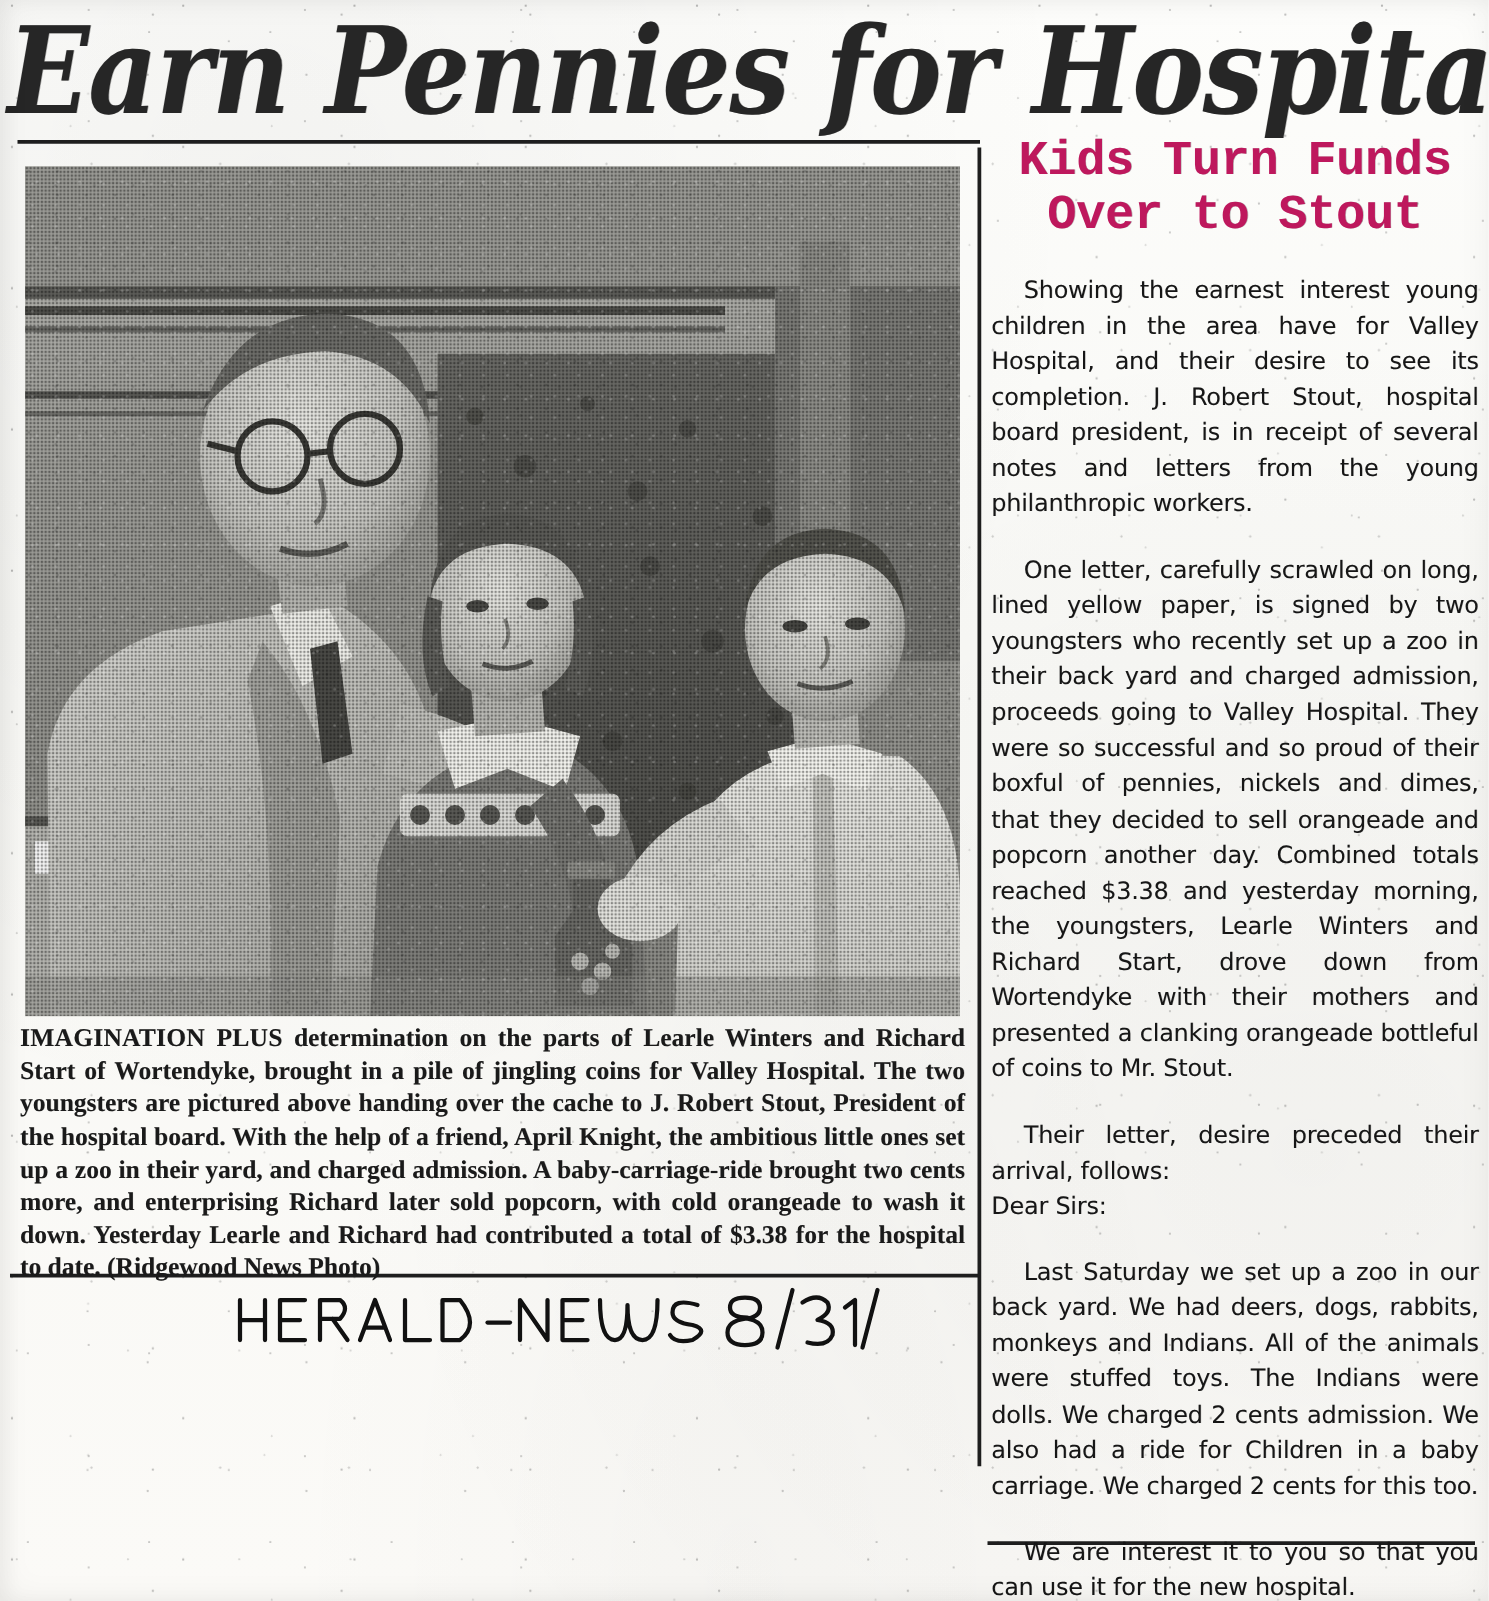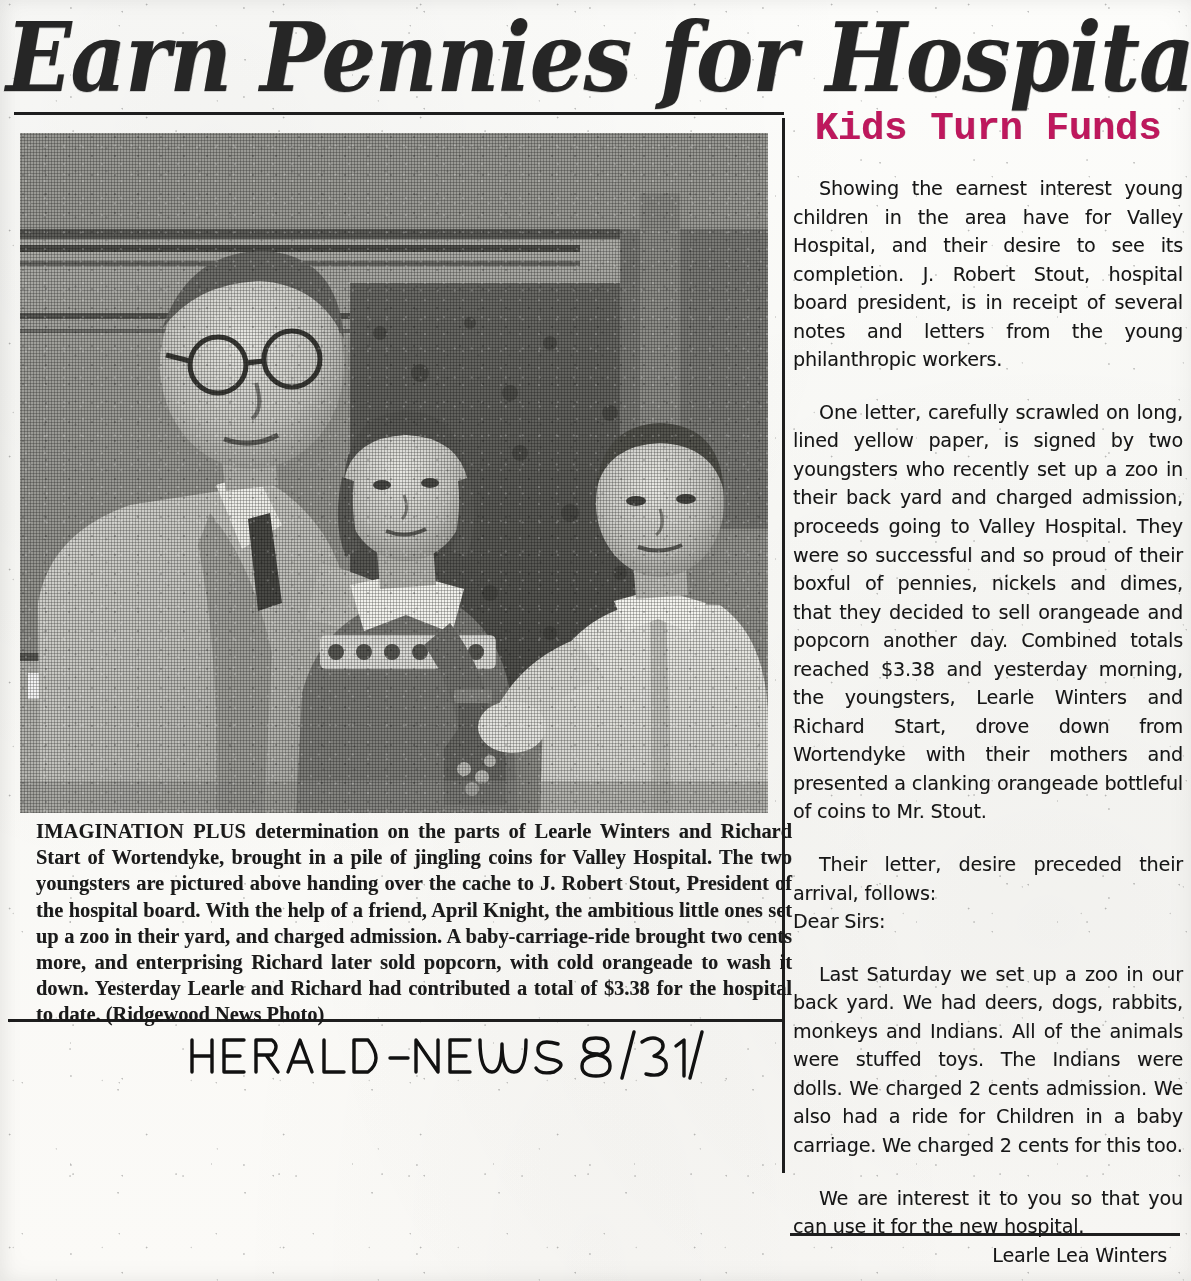--- a/index.html
+++ b/index.html
@@ -124,21 +124,20 @@
     left: 16px;
     top: 818px;
     width: 756px;
     font-family: "Liberation Serif", serif;
     font-size: 20.4px;
     line-height: 26.2px;
     text-align: justify;
     color: #1a1a1a;
     font-weight: 700;
     text-shadow: 0.35px 0 0 rgba(0,0,0,0.28);
-    margin-left: 20px;
   }
   #caption .lead {
     font-weight: 700;
     letter-spacing: 0.2px;
   }
 
   
   #handwriting {
     position: absolute;
     left: 186px;
@@ -425,20 +424,21 @@
 
       <path d="M 542 10 L 526 10 L 524 26 Q 540 20 546 30 Q 550 44 530 46"></path>
 
       <path d="M 566 10 Q 580 10 580 28 Q 580 46 566 46 Q 552 46 552 28 Q 552 10 566 10"></path>
     </g>
   </svg>
 </div>
 
 <div id="right-col">
   <div class="subhead">Kids Turn Funds</div>
+  <div class="subhead">Over to Stout</div>
 
   <div id="body-copy">
     <p class="indent">Showing the earnest interest young children in the area have for Valley Hospital, and their desire to see its completion. J. Robert Stout, hospital board president, is in receipt of several notes and letters from the young philanthropic workers.</p>
     <p class="indent">One letter, carefully scrawled on long, lined yellow paper, is signed by two youngsters who recently set up a zoo in their back yard and charged admission, proceeds going to Valley Hospital. They were so successful and so proud of their boxful of pennies, nickels and dimes, that they decided to sell orangeade and popcorn another day. Combined totals reached $3.38 and yesterday morning, the youngsters, Learle Winters and Richard Start, drove down from Wortendyke with their mothers and presented a clanking orangeade bottleful of coins to Mr. Stout.</p>
     <p class="indent">Their letter, desire preceded their arrival, follows:</p>
     <p class="flush">Dear Sirs:</p>
     <p class="indent">Last Saturday we set up a zoo in our back yard. We had deers, dogs, rabbits, monkeys and Indians. All of the animals were stuffed toys. The Indians were dolls. We charged 2 cents admission. We also had a ride for Children in a baby carriage. We charged 2 cents for this too.</p>
     <p class="indent">We are interest it to you so that you can use it for the new hospital.</p>
     <p class="sig-line">Learle Lea Winters</p>
 

